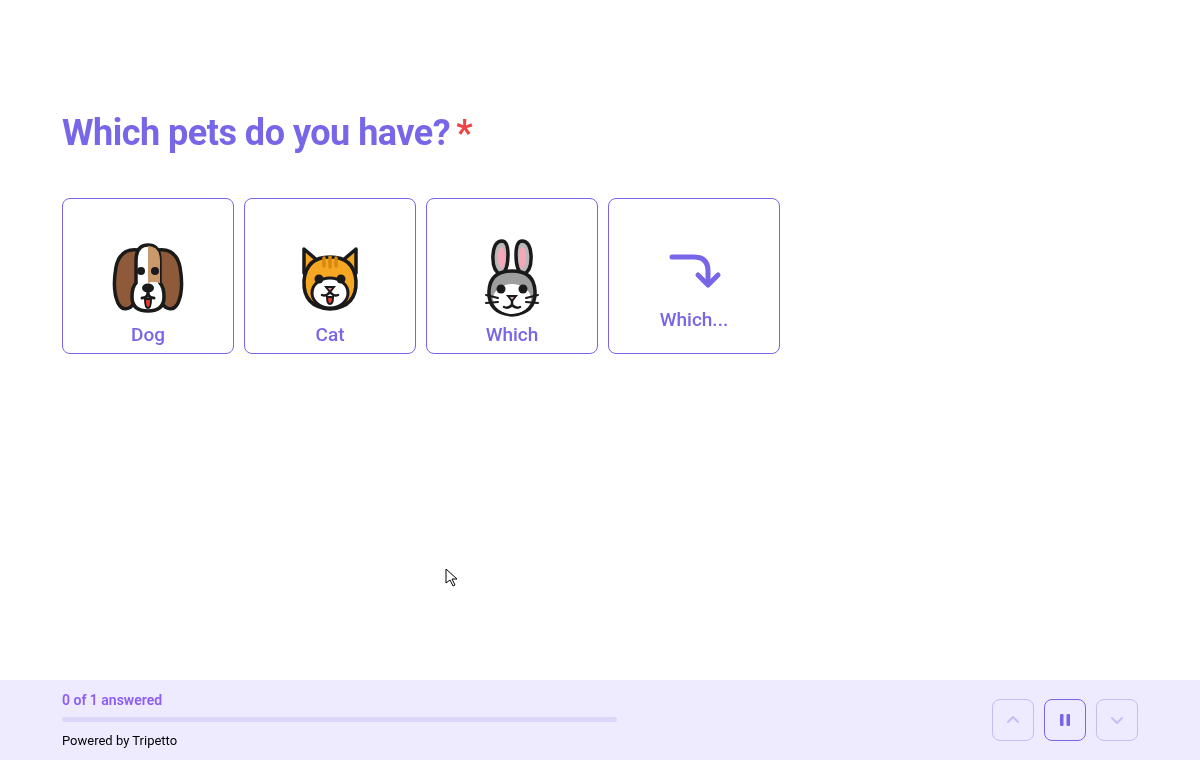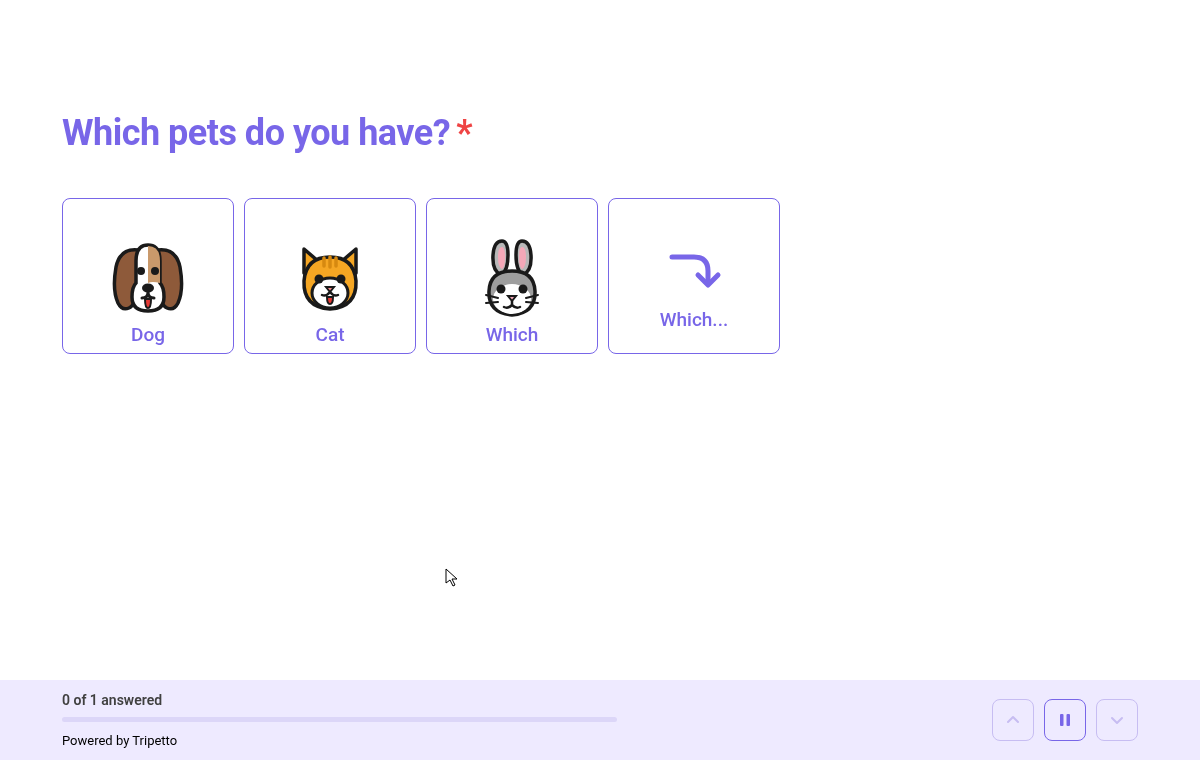--- a/index.html
+++ b/index.html
@@ -74,21 +74,21 @@
       padding: 0 62px;
       justify-content: space-between;
     }
     .footer-left {
       display: flex;
       flex-direction: column;
       gap: 9px;
       flex: 1;
     }
     .progress-text {
-      color: #404040;
+      color: #8b5cf6;
       font-size: 14px;
       font-weight: 600;
     }
     .progress-bar {
       width: 555px;
       height: 5px;
       background: #dcd6f8;
       border-radius: 3px;
     }
     .powered-by {

